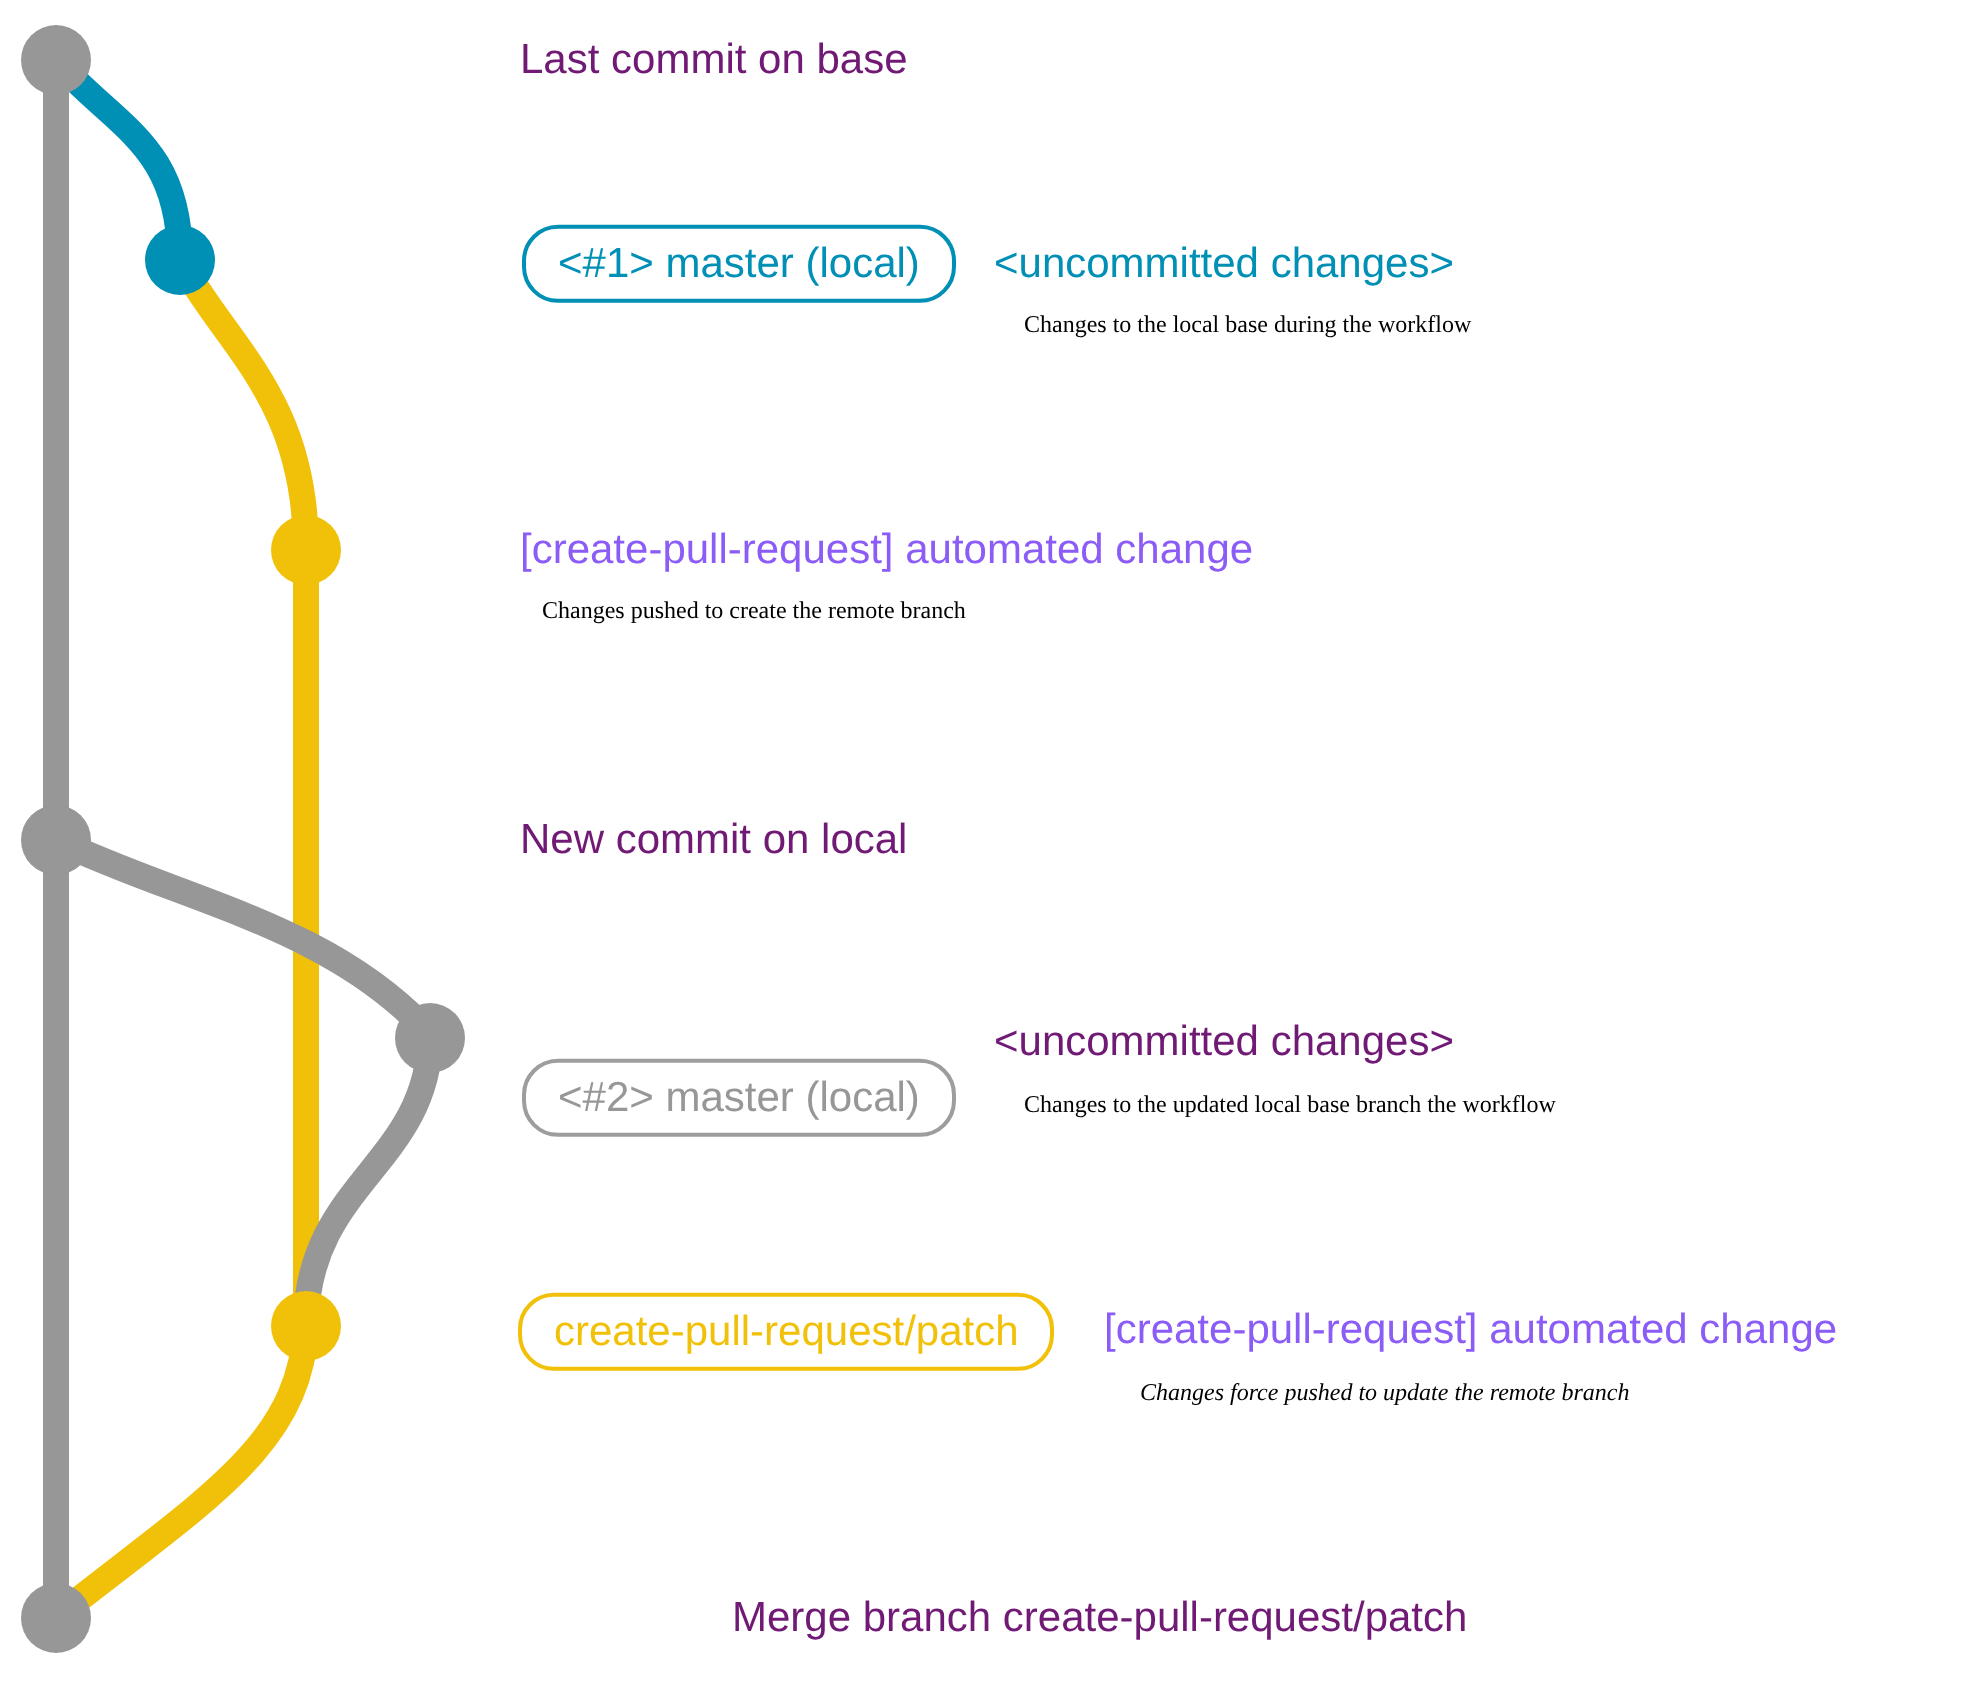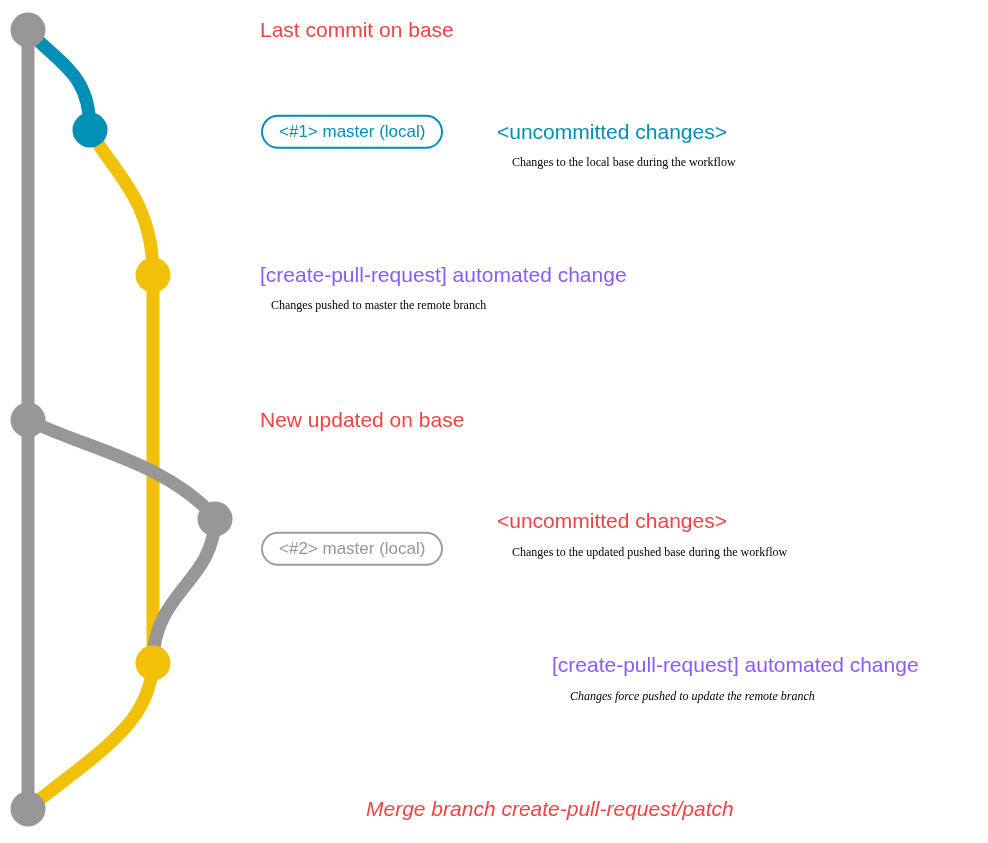--- a/index.html
+++ b/index.html
@@ -12,37 +12,37 @@
     overflow: hidden;
   }
   .svg-layer { position: absolute; left: 0; top: 0; }
   .lbl {
     position: absolute;
     transform: translateY(-50%);
     white-space: nowrap;
     font-size: 21px;
     line-height: 1.2;
   }
-  .gray   { color: #ef4444; }
+  .gray   { color: #701a75; }
   .blue   { color: #008fb5; }
   .yellow { color: #8b5cf6; }
   .note {
     position: absolute;
     transform: translateY(-50%);
     white-space: nowrap;
     font-family: "Liberation Serif", serif;
     font-size: 12px;
     color: #000000;
     line-height: 1.2;
   }
   .tagbox {
     position: absolute;
     transform: translateY(-50%);
     white-space: nowrap;
-    font-size: 17px;
+    font-size: 21px;
     line-height: 1.2;
     border: 2px solid;
     border-radius: 18px;
     padding: 5px 16px;
     background: #ffffff;
   }
   .tagbox.blue   { border-color: #008fb5; color: #008fb5; }
   .tagbox.gray   { border-color: #9d9d9d; color: #979797; }
   .tagbox.yellow { border-color: #f1c109; color: #f1c109; }
 </style>
@@ -72,26 +72,27 @@
     <circle cx="28" cy="809" r="17.5" fill="#979797"></circle>
   </svg>
 
   <div class="lbl gray" style="left:260px; top:30px;">Last commit on base</div>
 
   <div class="tagbox blue" style="left:261px; top:132px;">&lt;#1&gt; master (local)</div>
   <div class="lbl blue" style="left:497px; top:132px;">&lt;uncommitted changes&gt;</div>
   <div class="note" style="left:512px; top:162px;">Changes to the local base during the workflow</div>
 
   <div class="lbl yellow" style="left:260px; top:275px;">[create-pull-request] automated change</div>
-  <div class="note" style="left:271px; top:305px;">Changes pushed to master the remote branch</div>
+  <div class="note" style="left:271px; top:305px;">Changes pushed to create the remote branch</div>
 
-  <div class="lbl gray" style="left:260px; top:420px;">New updated on base</div>
+  <div class="lbl gray" style="left:260px; top:420px;">New commit on local</div>
 
   <div class="tagbox gray" style="left:261px; top:549px;">&lt;#2&gt; master (local)</div>
   <div class="lbl gray" style="left:497px; top:521px;">&lt;uncommitted changes&gt;</div>
-  <div class="note" style="left:512px; top:552px;">Changes to the updated pushed base during the workflow</div>
+  <div class="note" style="left:512px; top:552px;">Changes to the updated local base branch the workflow</div>
 
+  <div class="tagbox yellow" style="left:259px; top:666px;">create-pull-request/patch</div>
   <div class="lbl yellow" style="left:552px; top:665px;">[create-pull-request] automated change</div>
   <div class="note" style="left:570px; top:696px;font-style:italic;">Changes force pushed to update the remote branch</div>
 
-  <div class="lbl gray" style="left:366px; top:809px;font-style:italic;">Merge branch create-pull-request/patch</div>
+  <div class="lbl gray" style="left:366px; top:809px;">Merge branch create-pull-request/patch</div>
 
 </div>
 
 </body></html>

